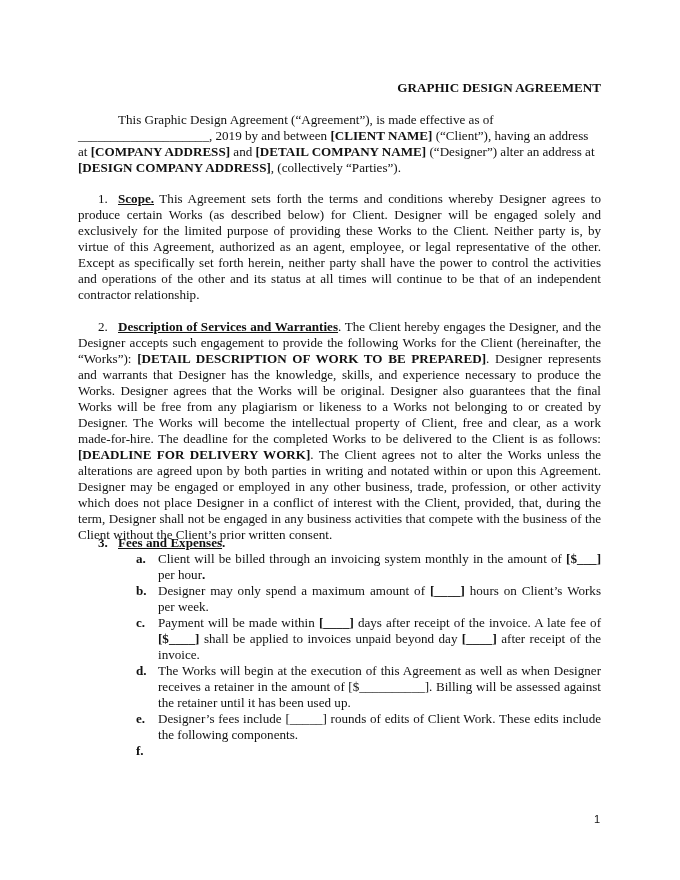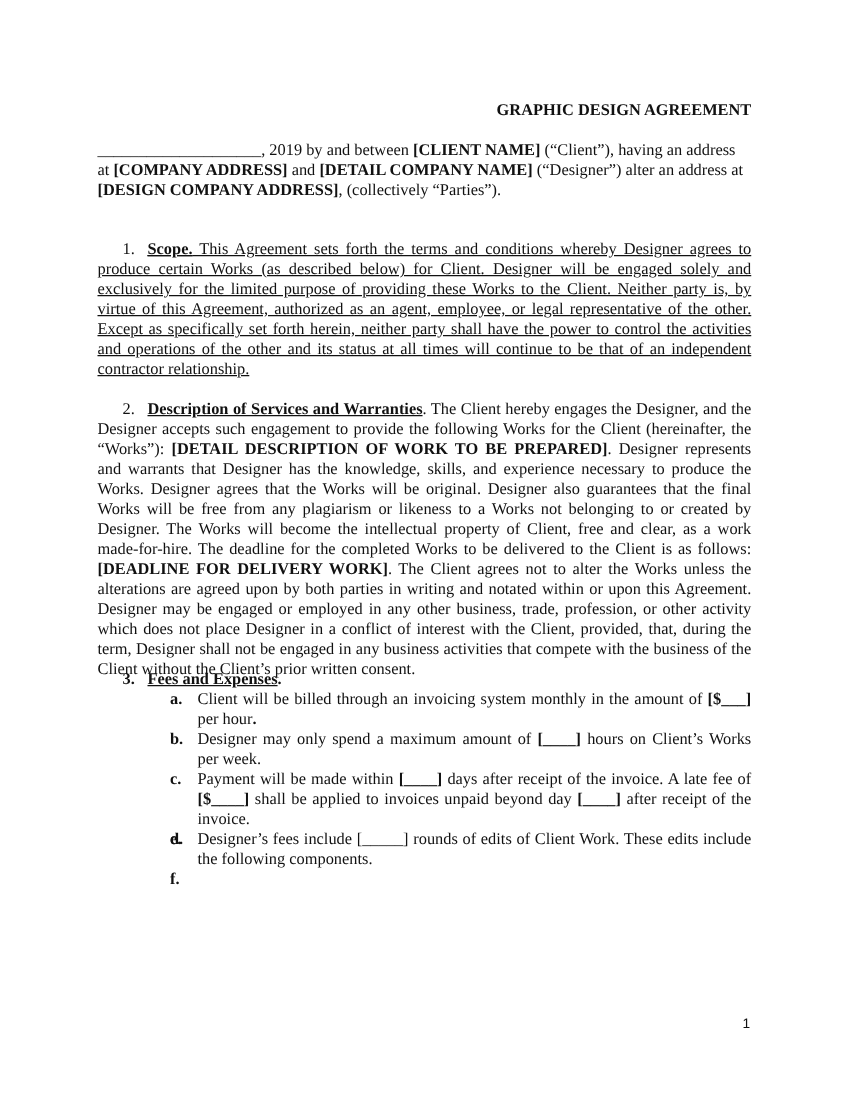--- a/index.html
+++ b/index.html
@@ -3,62 +3,63 @@
 <meta charset="utf-8">
 <style>
   html, body { margin:0; padding:0; background:#ffffff; }
   body { width:680px; height:880px; position:relative; overflow:hidden;
          font-family:"Liberation Serif","DejaVu Serif",serif; color:#111; }
   .page { position:absolute; left:78px; top:0; width:523px; font-size:13.1px; line-height:16px; }
   .title { position:absolute; left:0; width:523px; top:80px; text-align:right; font-weight:bold; font-size:13.1px; }
   .intro { position:absolute; top:112px; left:0; width:523px; }
   .intro p { margin:0; text-align:left; }
   .justify { text-align:justify; text-align-last:left; }
-  .sec1 { position:absolute; top:191px; left:0; width:523px;text-decoration:underline; }
+  .sec1 { position:absolute; top:191px; left:0; width:523px; }
   .sec2 { position:absolute; top:319px; left:0; width:523px; }
   .sec3 { position:absolute; top:535px; left:0; width:523px; }
   .sec3 .head { padding-left:20px; }
   .num3 { font-weight:bold; display:inline-block; width:20px; }
   .sub { position:relative; padding-left:80px; text-align:justify; text-align-last:left; }
   .sub .lbl { position:absolute; left:58px; top:0; font-weight:bold; }
   b, .b { font-weight:bold; }
   u { text-decoration:underline; }
   .indent { display:inline-block; width:40px; }
   .secnum { display:inline-block; width:20px; padding-left:20px; }
   .pagenum { position:absolute; left:594px; top:813px; font-family:"Liberation Sans","DejaVu Sans",sans-serif; font-size:11px; }
 </style>
 </head>
 <body>
 
 <div class="page">
 
   <div class="title">GRAPHIC DESIGN AGREEMENT</div>
 
   <div class="intro">
+    <p><span class="indent"></span><span>This Graphic Design Agreement (“Agreement”), is made effective as of</span></p>
     <p class="justify"><span>____________________</span><span>, 2019 by and between </span><b>[CLIENT NAME]</b><span> (“Client”), having an address at </span><b>[COMPANY ADDRESS]</b><span> and </span><b>[DETAIL COMPANY NAME]</b><span> (“Designer”) alter an address at </span><b>[DESIGN COMPANY ADDRESS]</b><span>, (collectively “Parties”).</span></p>
   </div>
 
   <div class="sec1 justify">
     <span class="secnum">1.</span><b><u>Scope.</u></b><span> This Agreement sets forth the terms and conditions whereby Designer agrees to produce certain Works (as described below) for Client. Designer will be engaged solely and exclusively for the limited purpose of providing these Works to the Client. Neither party is, by virtue of this Agreement, authorized as an agent, employee, or legal representative of the other. Except as specifically set forth herein, neither party shall have the power to control the activities and operations of the other and its status at all times will continue to be that of an independent contractor relationship.</span>
   </div>
 
   <div class="sec2 justify">
     <span class="secnum">2.</span><b><u>Description of Services and Warranties</u></b><span>. The Client hereby engages the Designer, and the Designer accepts such engagement to provide the following Works for the Client (hereinafter, the “Works”): </span><b>[DETAIL DESCRIPTION OF WORK TO BE PREPARED]</b><span>. Designer represents and warrants that Designer has the knowledge, skills, and experience necessary to produce the Works. Designer agrees that the Works will be original. Designer also guarantees that the final Works will be free from any plagiarism or likeness to a Works not belonging to or created by Designer. The Works will become the intellectual property of Client, free and clear, as a work made-for-hire. The deadline for the completed Works to be delivered to the Client is as follows: </span><b>[DEADLINE FOR DELIVERY WORK]</b><span>. The Client agrees not to alter the Works unless the alterations are agreed upon by both parties in writing and notated within or upon this Agreement. Designer may be engaged or employed in any other business, trade, profession, or other activity which does not place Designer in a conflict of interest with the Client, provided, that, during the term, Designer shall not be engaged in any business activities that compete with the business of the Client without the Client’s prior written consent.</span>
   </div>
 
   <div class="sec3">
     <div class="head"><span class="num3">3.</span><b><u>Fees and Expenses</u><span>.</span></b></div>
 
     <div class="sub"><span class="lbl">a.</span><span>Client will be billed through an invoicing system monthly in the amount of </span><b>[$___]</b><span> per hour</span><b>.</b></div>
 
     <div class="sub"><span class="lbl">b.</span><span>Designer may only spend a maximum amount of </span><b>[____]</b><span> hours on Client’s Works per week.</span></div>
 
     <div class="sub"><span class="lbl">c.</span><span>Payment will be made within </span><b>[____]</b><span> days after receipt of the invoice. A late fee of </span><b>[$____]</b><span> shall be applied to invoices unpaid beyond day </span><b>[____]</b><span> after receipt of the invoice.</span></div>
 
-    <div class="sub"><span class="lbl">d.</span></div>
+    <div class="sub"><span class="lbl">d.</span><span>The Works will begin at the execution of this Agreement as well as when Designer receives a retainer in the amount of [$__________]. Billing will be assessed against the retainer until it has been used up.</span></div>
 
     <div class="sub"><span class="lbl">e.</span><span>Designer’s fees include [_____] rounds of edits of Client Work. These edits include the following components.</span></div>
 
     <div class="sub"><span class="lbl">f.</span></div>
   </div>
 </div>
 
 <div class="pagenum">1</div>
 
 </body></html>

